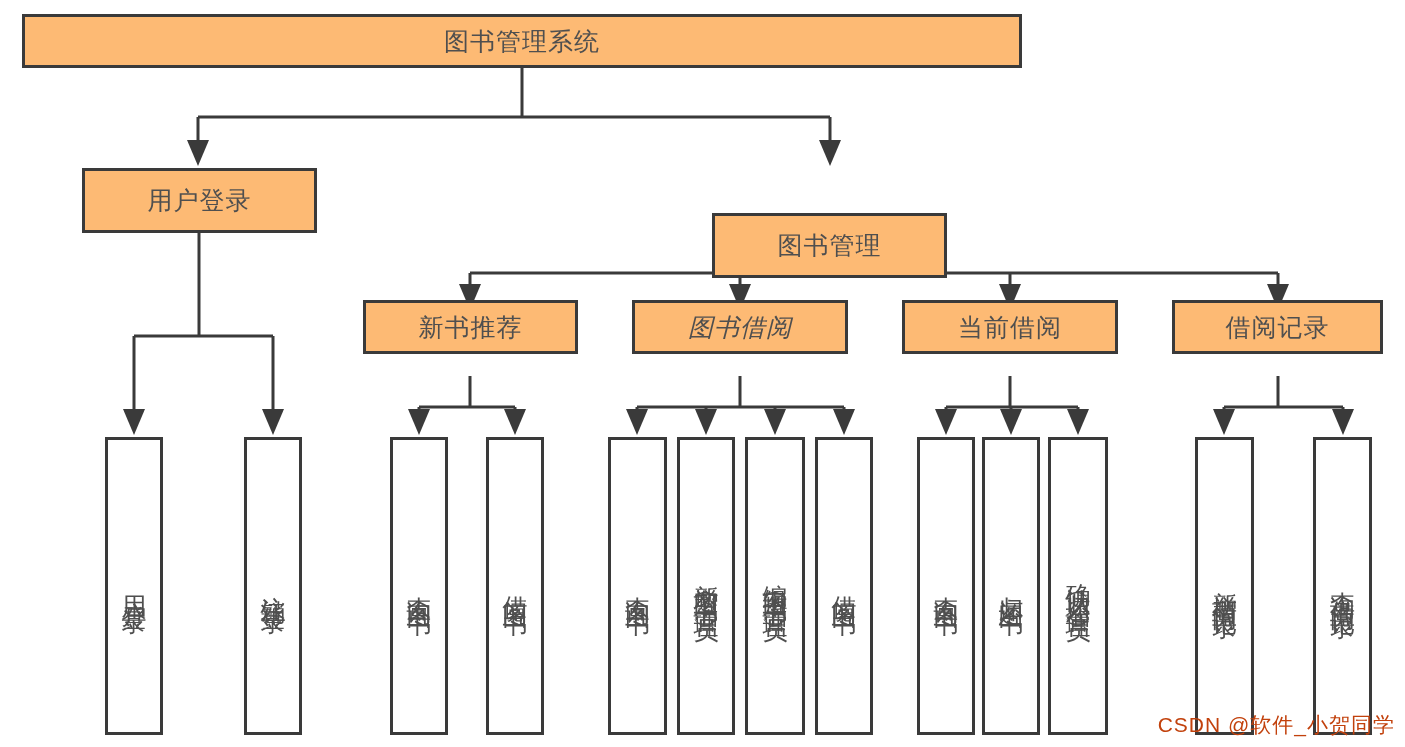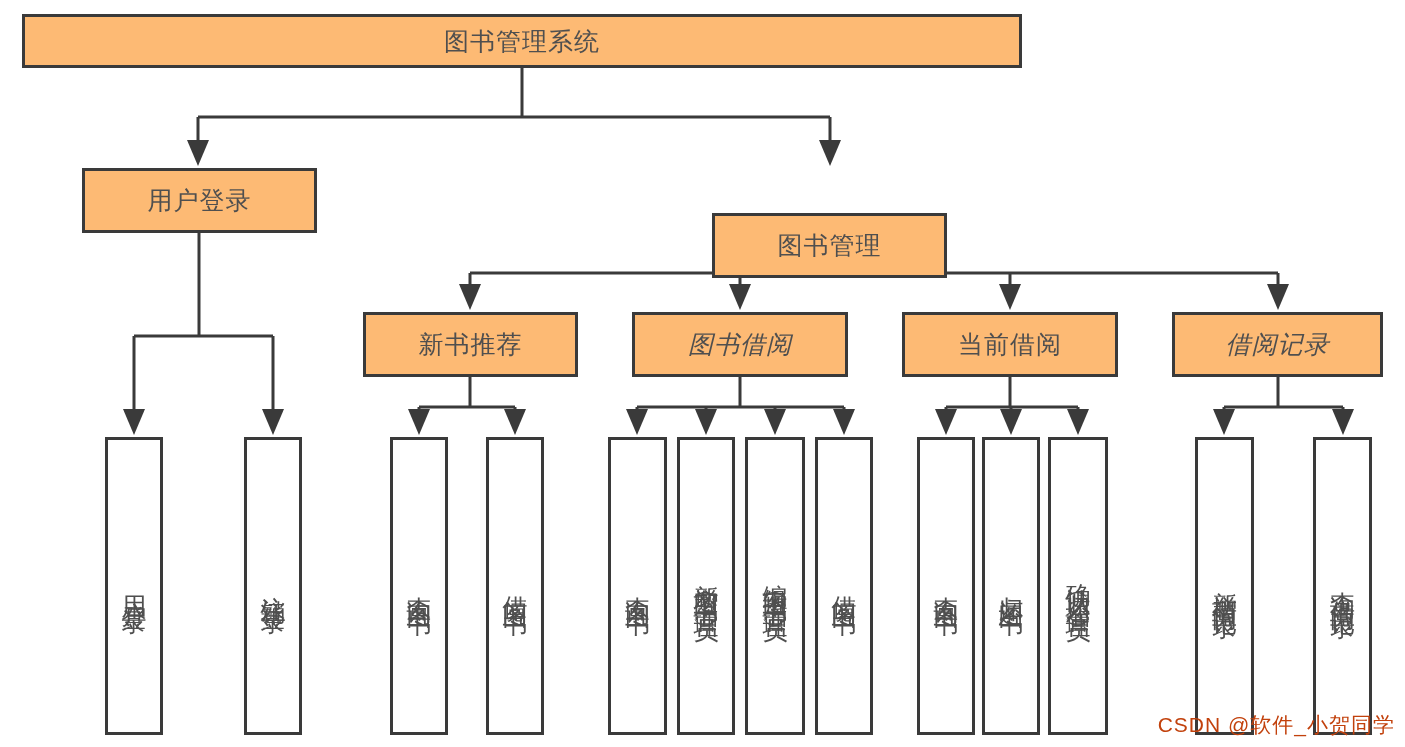--- a/index.html
+++ b/index.html
@@ -34,21 +34,21 @@
     display:flex;
     align-items:center;
     justify-content:center;
     color:var(--text);
     font-size:25px;
     letter-spacing:1px;
     white-space:nowrap;
   }
   .box.root{left:22px;top:14px;width:1000px;height:54px;}
   .box.lvl2{top:168px;width:235px;height:65px;}
-  .box.lvl3{top:312px;height:65px;}
+  .box.lvl3{top:300px;height:54px;}
   .leaf{
     position:absolute;
     top:437px;height:298px;
     box-sizing:border-box;
     border:3px solid var(--line);
     background:#ffffff;
     display:flex;
     align-items:center;
     justify-content:center;
   }
@@ -114,21 +114,21 @@
   </svg>
 
   <div class="box root">图书管理系统</div>
 
   <div class="box lvl2" style="left:82px;">用户登录</div>
   <div class="box lvl2" style="left:712px;margin-top:45px;">图书管理</div>
 
   <div class="box lvl3" style="left:363px;width:215px;">新书推荐</div>
   <div class="box lvl3" style="left:632px;width:216px;font-style:italic;">图书借阅</div>
   <div class="box lvl3" style="left:902px;width:216px;">当前借阅</div>
-  <div class="box lvl3" style="left:1172px;width:211px;font-style:italic;">借阅记录</div>
+  <div class="box lvl3" style="left:1172px;width:211px;">借阅记录</div>
 
   <div class="leaf" style="left:105px;width:58px;">
     <span class="vtext">用户登录</span>
   </div>
   <div class="leaf" style="left:244px;width:58px;">
     <span class="vtext">注销登录</span>
   </div>
   <div class="leaf" style="left:390px;width:58px;">
     <span class="vtext">查询图书</span>
   </div>

